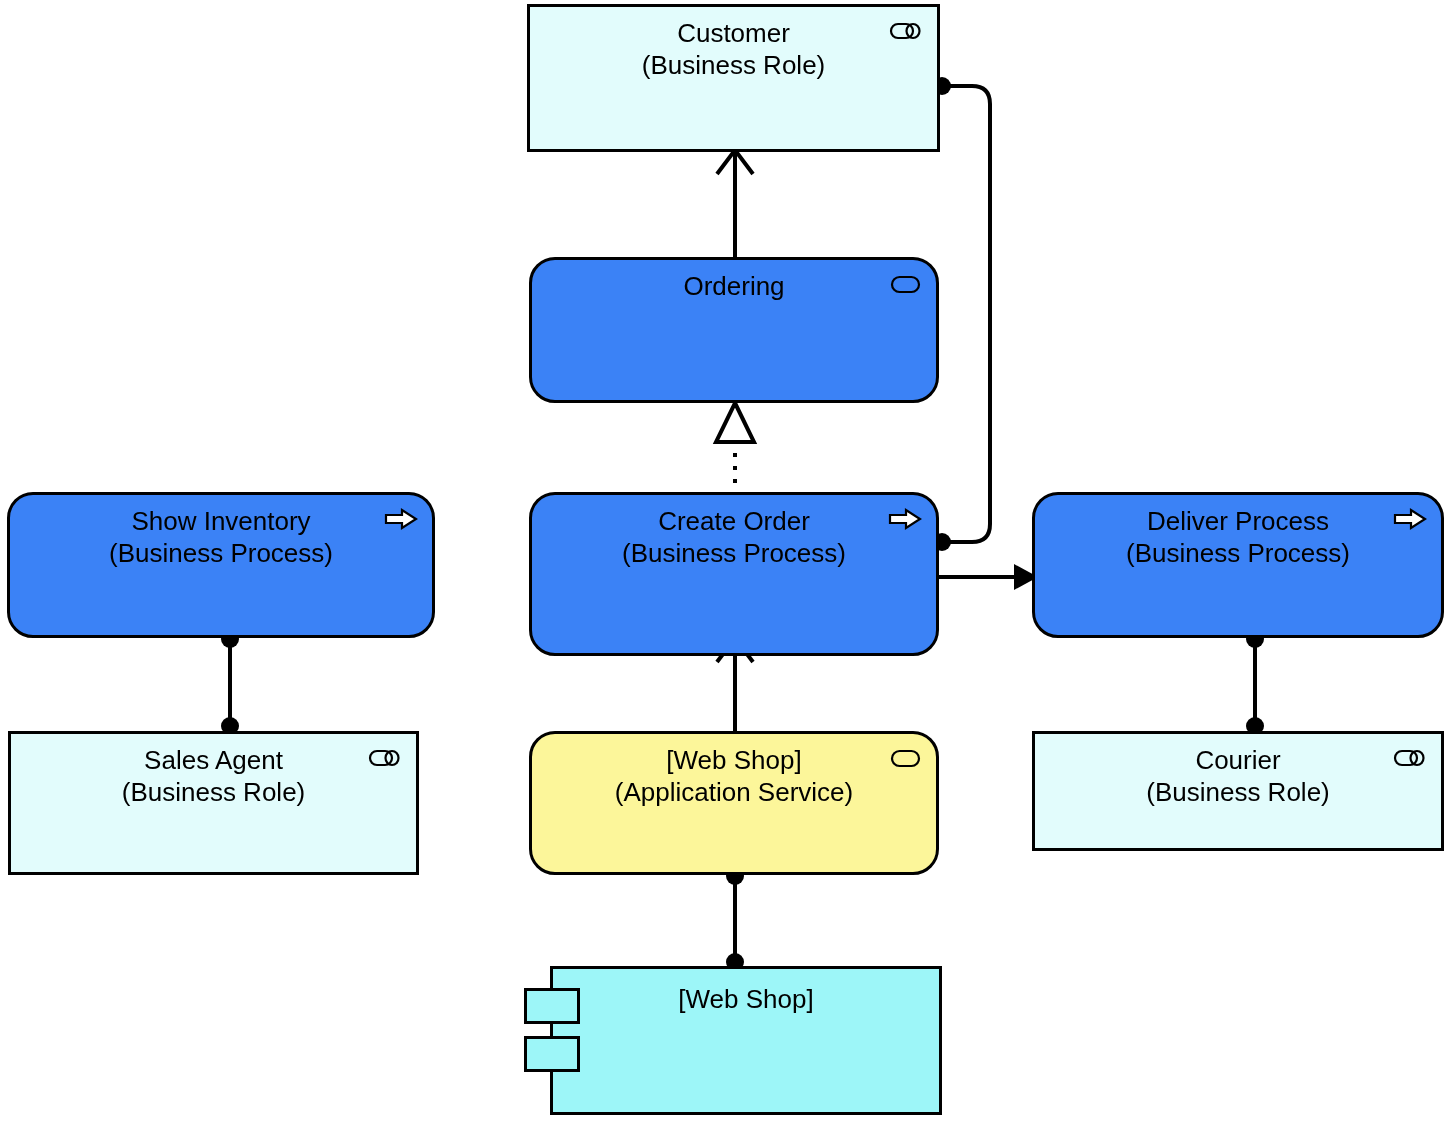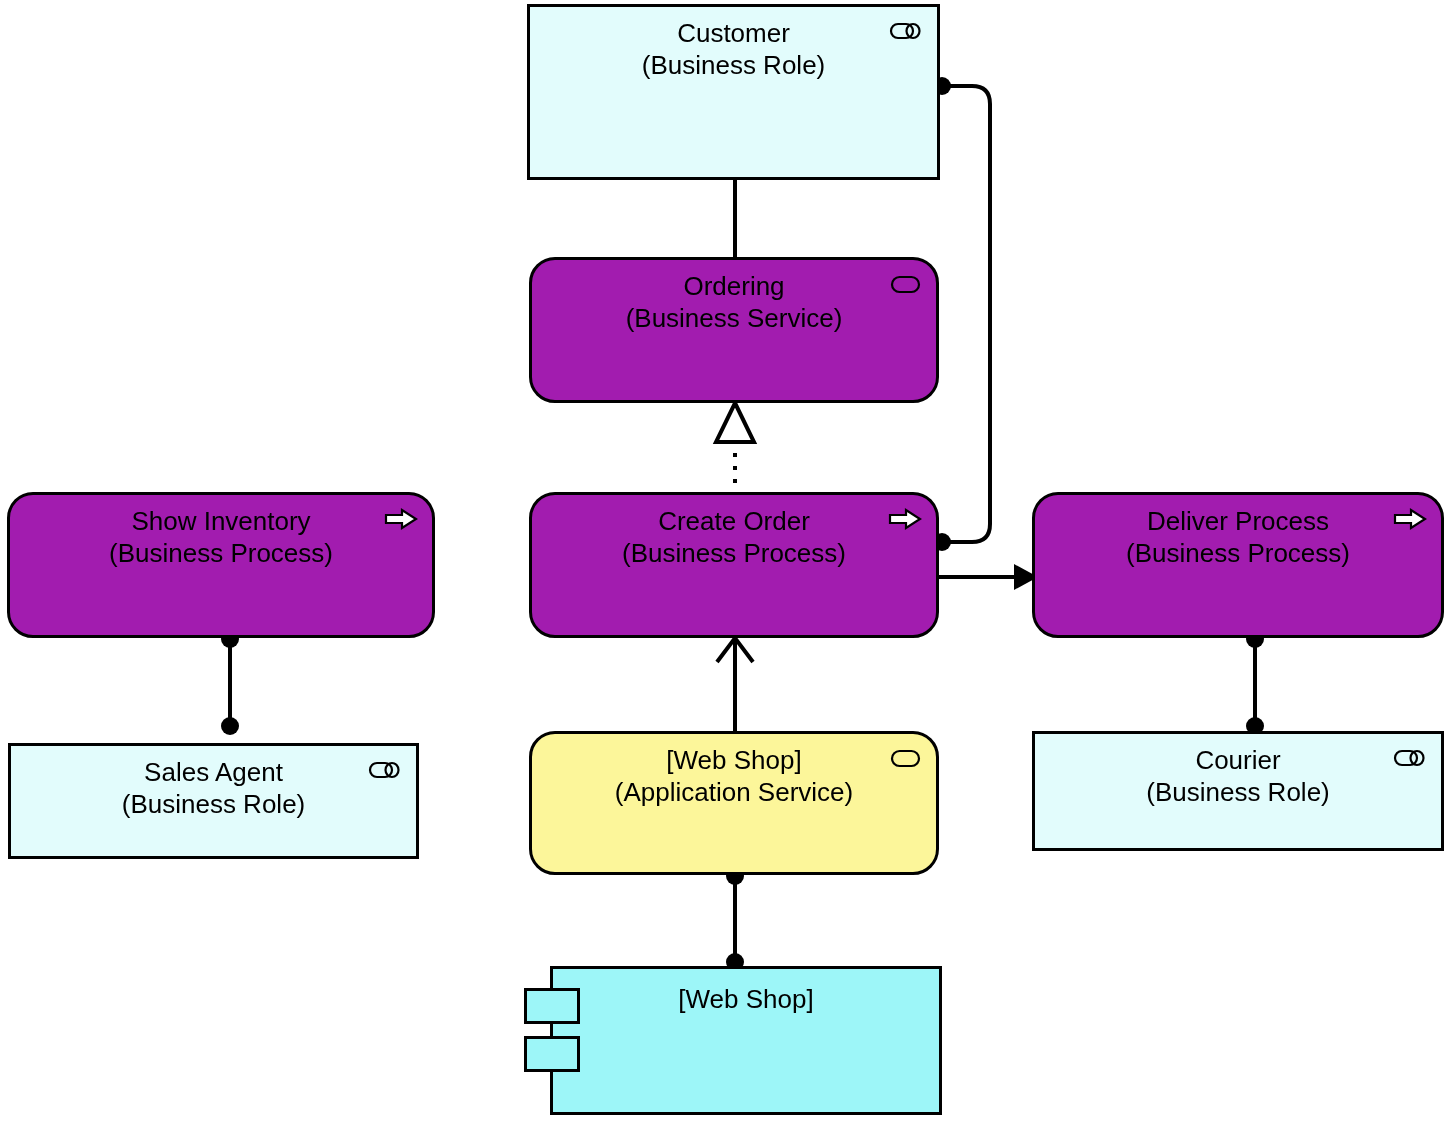--- a/index.html
+++ b/index.html
@@ -36,21 +36,21 @@
     font-size: 26px;
     line-height: 1.24;
     color: #000000;
     white-space: nowrap;
     pointer-events: none;
   }
   .node-label .l2 { display: block; }
 
   
   .fill-role      { background: #e2fcfc; }
-  .fill-behavior  { background: #a21caf; }
+  .fill-behavior  { background: #3b82f6; }
   .fill-appsvc    { background: #fcf69a; }
   .fill-appcomp   { background: #9df6f8; }
 
   
   .icon-box {
     position: absolute;
     top: 12px;
     right: 14px;
     width: 34px;
     height: 24px;
@@ -160,58 +160,57 @@
   </div>
 
   <div class="conn" style="left:700px; top:862px; width:70px; height:115px;">
     <svg width="70" height="115" viewBox="0 0 70 115">
       <line class="stroke" x1="35" y1="14" x2="35" y2="100"></line>
       <circle class="ball" cx="35" cy="14" r="9"></circle>
       <circle class="ball" cx="35" cy="100" r="9"></circle>
     </svg>
   </div>
 
-  <div class="node sharp fill-role" style="left:527px; top:4px; width:413px; height:176px;padding-left:24px;">
+  <div class="node sharp fill-role" style="left:527px; top:4px; width:413px; height:148px;padding-left:24px;">
     <div class="node-label">
       <span>Customer</span>
       <span class="l2">(Business Role)</span>
     </div>
     <span class="icon-box">
       <svg width="34" height="24" viewBox="0 0 34 24">
         <rect x="2" y="5" width="22" height="14" rx="7" ry="7" fill="none" stroke="#000" stroke-width="2.2"></rect>
         <ellipse cx="24" cy="12" rx="6.5" ry="7" fill="none" stroke="#000" stroke-width="2.2"></ellipse>
       </svg>
     </span>
   </div>
 
   <div class="node round fill-behavior" style="left:529px; top:257px; width:410px; height:146px;">
     <div class="node-label">
       <span>Ordering</span>
-      <span class="l2">(Business Service)</span>
     </div>
     <span class="icon-box">
       <svg width="34" height="24" viewBox="0 0 34 24">
         <rect x="4" y="5" width="27" height="15" rx="7.5" ry="7.5" fill="none" stroke="#000" stroke-width="2.2"></rect>
       </svg>
     </span>
   </div>
 
   <div class="node round fill-behavior" style="left:7px; top:492px; width:428px; height:146px;">
     <div class="node-label">
       <span>Show Inventory</span>
       <span class="l2">(Business Process)</span>
     </div>
     <span class="icon-box">
       <svg width="34" height="24" viewBox="0 0 34 24">
         <polygon points="2,8 18,8 18,3 32,12 18,21 18,16 2,16" fill="#ffffff" stroke="#000" stroke-width="2.2" stroke-linejoin="miter"></polygon>
       </svg>
     </span>
   </div>
 
-  <div class="node round fill-behavior" style="left:529px; top:492px; width:410px; height:146px;">
+  <div class="node round fill-behavior" style="left:529px; top:492px; width:410px; height:164px;">
     <div class="node-label">
       <span>Create Order</span>
       <span class="l2">(Business Process)</span>
     </div>
     <span class="icon-box">
       <svg width="34" height="24" viewBox="0 0 34 24">
         <polygon points="2,8 18,8 18,3 32,12 18,21 18,16 2,16" fill="#ffffff" stroke="#000" stroke-width="2.2" stroke-linejoin="miter"></polygon>
       </svg>
     </span>
   </div>
@@ -221,21 +220,21 @@
       <span>Deliver Process</span>
       <span class="l2">(Business Process)</span>
     </div>
     <span class="icon-box">
       <svg width="34" height="24" viewBox="0 0 34 24">
         <polygon points="2,8 18,8 18,3 32,12 18,21 18,16 2,16" fill="#ffffff" stroke="#000" stroke-width="2.2" stroke-linejoin="miter"></polygon>
       </svg>
     </span>
   </div>
 
-  <div class="node sharp fill-role" style="left:8px; top:731px; width:411px; height:116px;margin-top:12px;">
+  <div class="node sharp fill-role" style="left:8px; top:731px; width:411px; height:144px;">
     <div class="node-label">
       <span>Sales Agent</span>
       <span class="l2">(Business Role)</span>
     </div>
     <span class="icon-box">
       <svg width="34" height="24" viewBox="0 0 34 24">
         <rect x="2" y="5" width="22" height="14" rx="7" ry="7" fill="none" stroke="#000" stroke-width="2.2"></rect>
         <ellipse cx="24" cy="12" rx="6.5" ry="7" fill="none" stroke="#000" stroke-width="2.2"></ellipse>
       </svg>
     </span>

